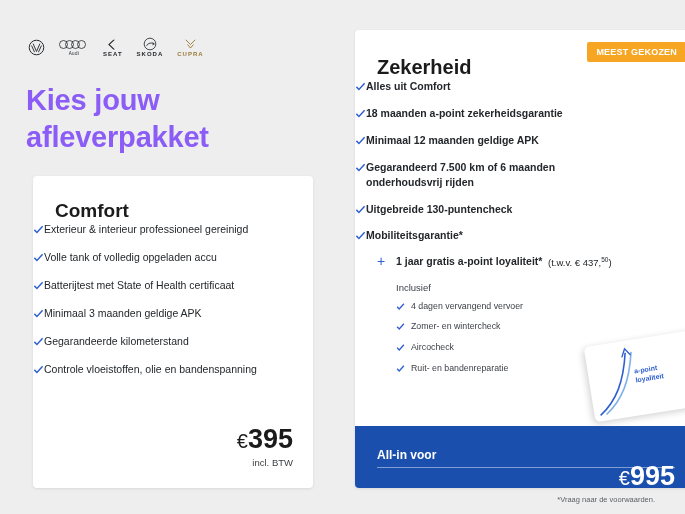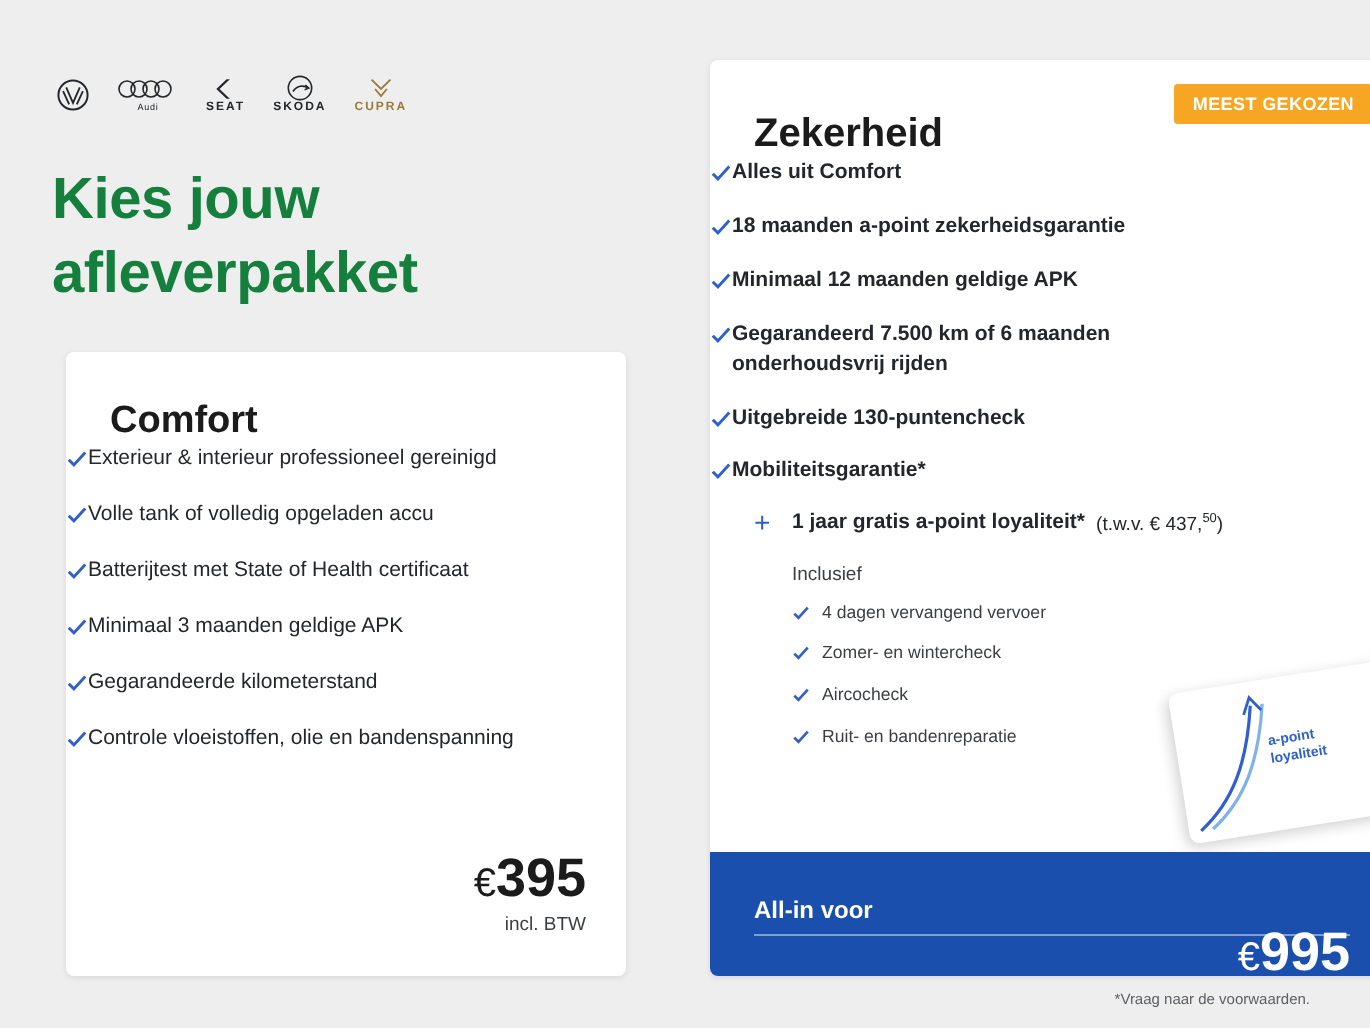--- a/index.html
+++ b/index.html
@@ -54,21 +54,21 @@
 
   
   .headline {
     position: absolute;
     left: 26px;
     top: 82px;
     width: 300px;
     font-size: 29px;
     line-height: 1.28;
     font-weight: bold;
-    color: #15803d;
+    color: #8b5cf6;
     letter-spacing: -0.2px;
   }
 
   
   .card {
     position: absolute;
     background: #ffffff;
     border-radius: 4px;
     box-shadow: 0 1px 3px rgba(0,0,0,.09);
   }

